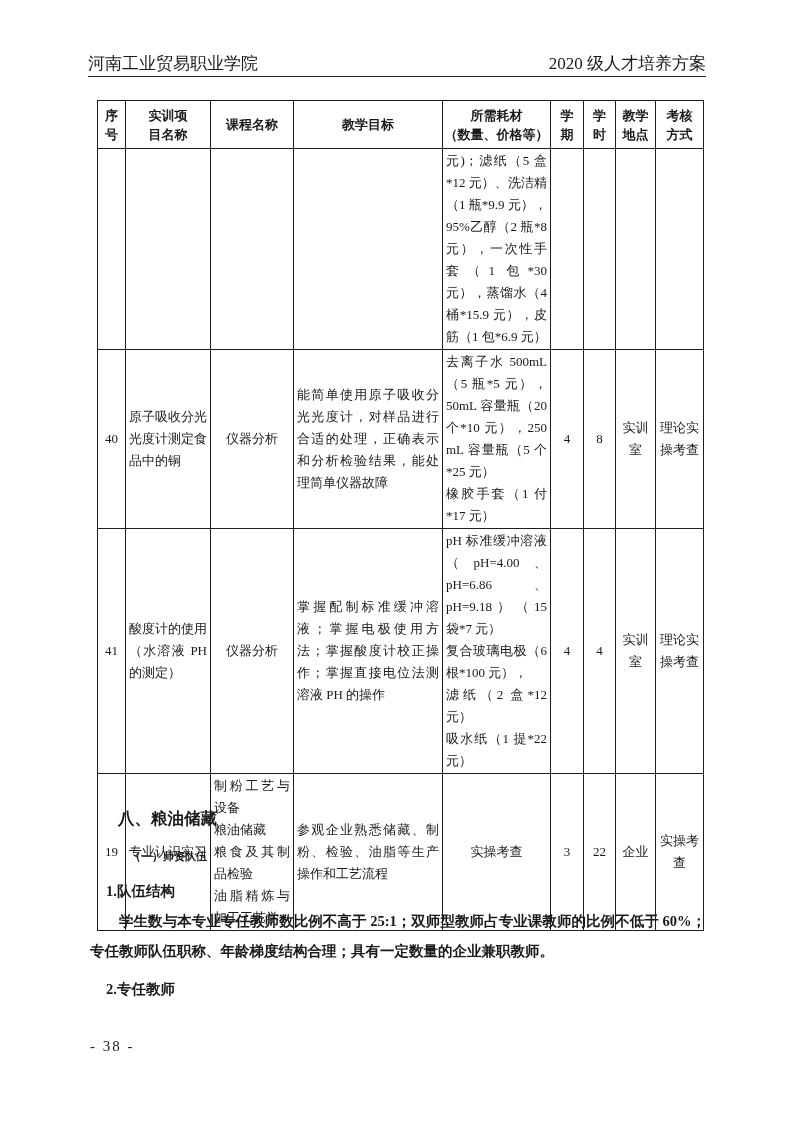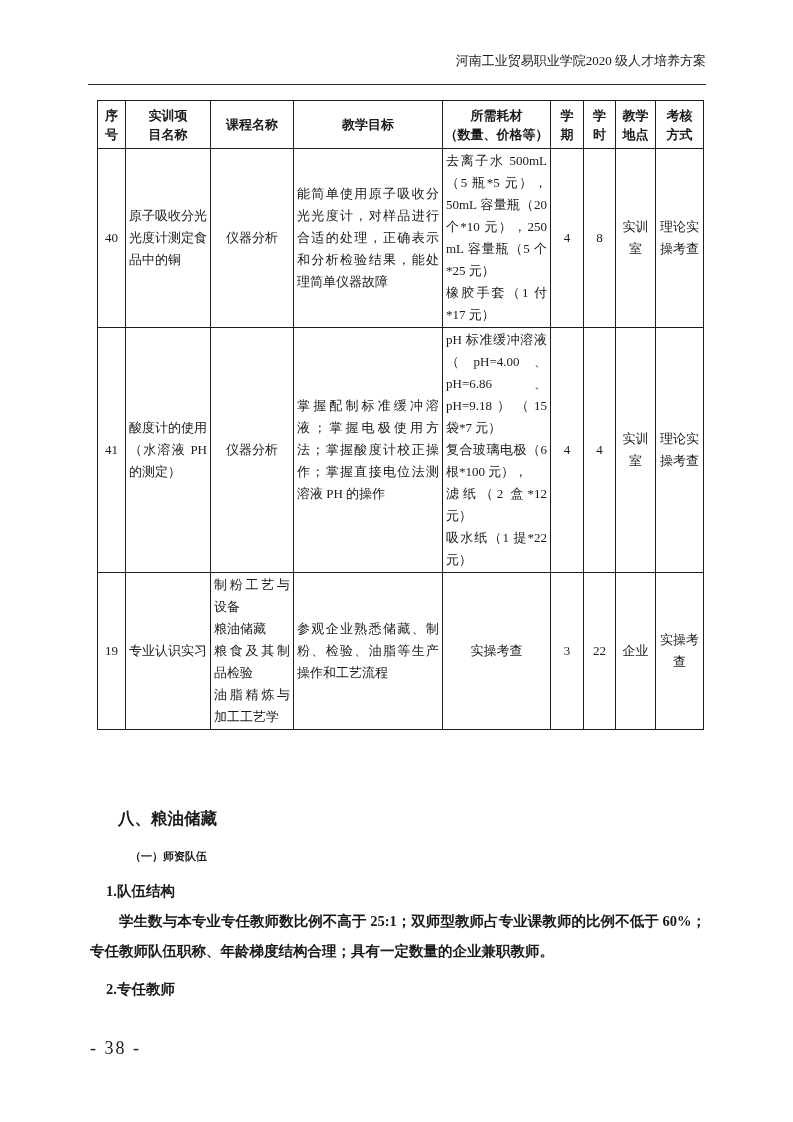--- a/index.html
+++ b/index.html
@@ -9,22 +9,22 @@
     font-family: "Liberation Serif", "DejaVu Serif", serif;
     color: #1a1a1a;
     position: relative;
     overflow: hidden;
   }
   .page { position: absolute; inset: 0; background: #ffffff; }
 
   
   .doc-header {
     position: absolute; left: 88px; top: 52px; width: 618px;
-    display: flex; justify-content: flex-end; align-items: flex-end;
-    font-size: 13px; padding-bottom: 14px;
+    display: flex; justify-content: space-between; align-items: flex-end;
+    font-size: 17px; padding-bottom: 1px;
     border-bottom: 1.6px solid #2a2a2a;
   }
 
   
   table.training {
     position: absolute; left: 97px; top: 100px;
     width: 606px; table-layout: fixed;
     border-collapse: collapse;
     font-size: 13px; line-height: 22px;
   }
@@ -56,21 +56,21 @@
   .h-sub {
     font-family: "Liberation Sans", "DejaVu Sans", sans-serif;
     font-weight: bold; font-size: 11px; line-height: 24px;
     margin: 14px 0 0 40px;
   }
   .item-title { margin: 10px 0 0 16px; line-height: 26px; font-weight: bold; }
   .para { margin-top: 2px; text-indent: 29px; text-align: justify; font-weight: bold; }
 
   .page-footer {
     position: absolute; left: 90px; top: 1038px;
-    font-size: 18px; letter-spacing: 2px;
+    font-size: 15px; letter-spacing: 2px;
   }
 </style>
 </head>
 <body>
 
 <div class="page">
 
   <div class="doc-header">
     <span>河南工业贸易职业学院</span>
     <span>2020 级人才培养方案</span>
@@ -101,20 +101,31 @@
       <th>学
 期</th>
       <th>学
 时</th>
       <th>教学
 地点</th>
       <th>考核
 方式</th>
     </tr>
 
+    <tr style="height:165px">
+      <td class="c"></td>
+      <td class="l"></td>
+      <td class="c"></td>
+      <td class="l"></td>
+      <td class="l">元)；滤纸（5 盒*12 元）、洗洁精（1 瓶*9.9 元），95%乙醇（2 瓶*8 元），一次性手套（1 包*30 元），蒸馏水（4 桶*15.9 元），皮筋（1 包*6.9 元）</td>
+      <td class="c"></td>
+      <td class="c"></td>
+      <td class="c"></td>
+      <td class="c"></td>
+    </tr>
 
     <tr style="height:145px">
       <td class="c">40</td>
       <td class="l">原子吸收分光光度计测定食品中的铜</td>
       <td class="c">仪器分析</td>
       <td class="l">能简单使用原子吸收分光光度计，对样品进行合适的处理，正确表示和分析检验结果，能处理简单仪器故障</td>
       <td class="l">去离子水 500mL（5 瓶*5 元），50mL 容量瓶（20 个*10 元），250 mL 容量瓶（5 个*25 元）
 橡胶手套（1 付*17 元）</td>
       <td class="c">4</td>
       <td class="c">8</td>

